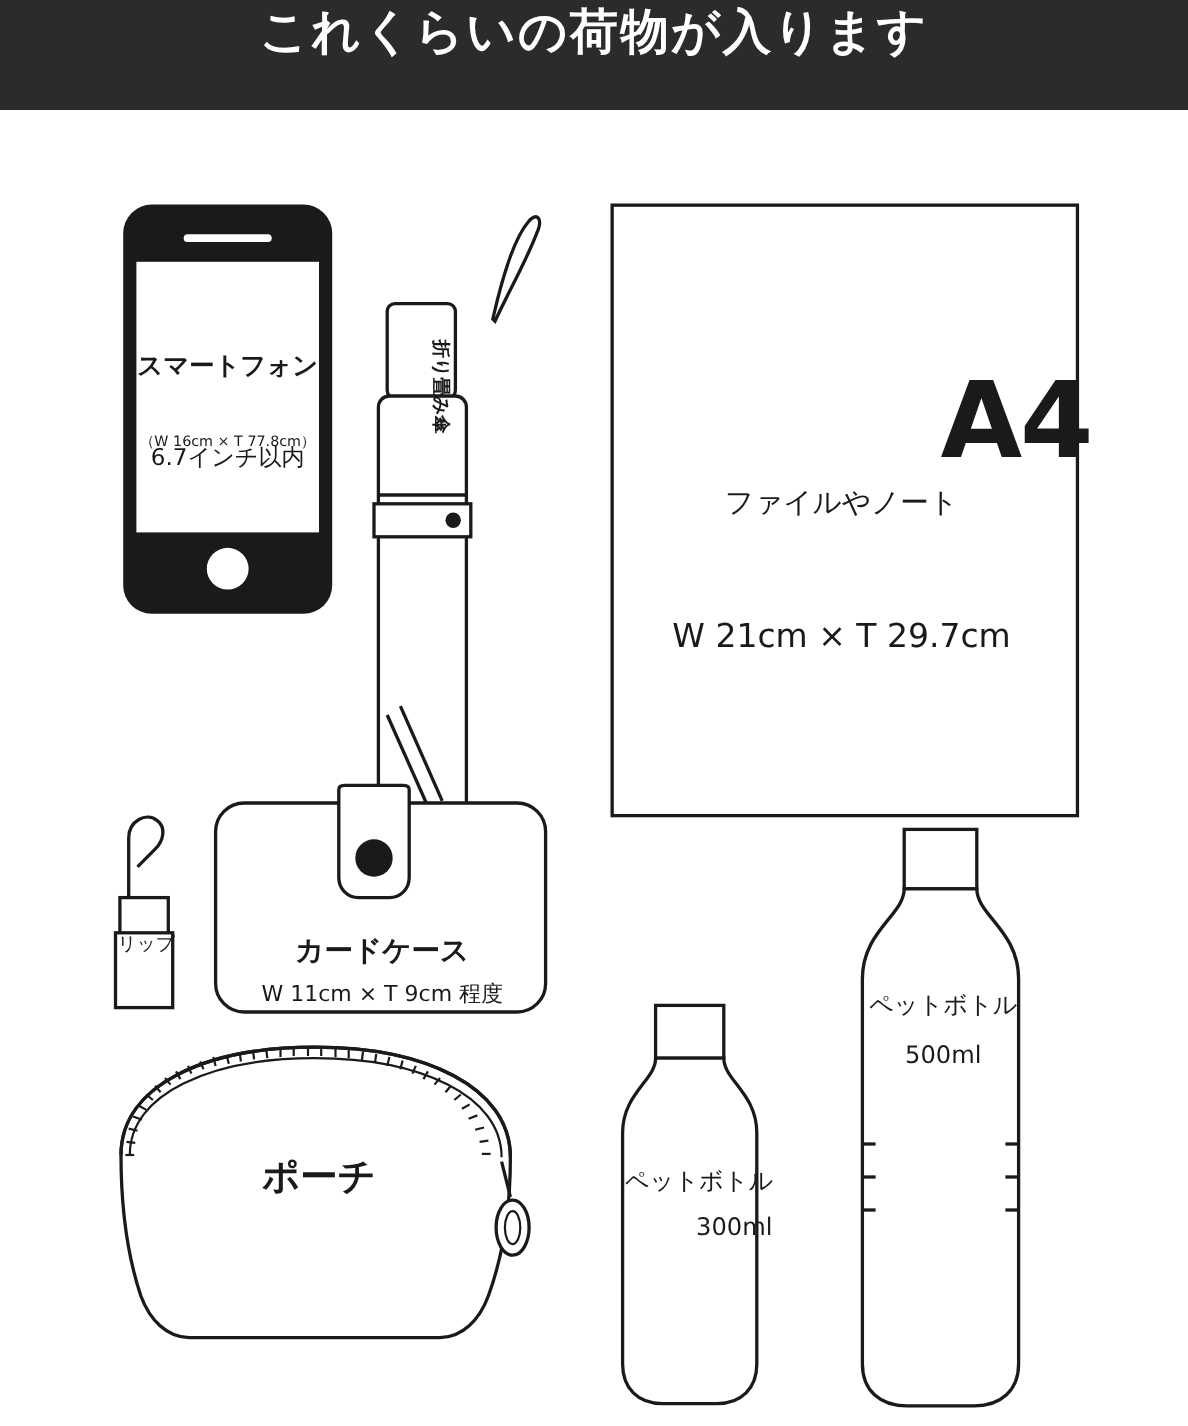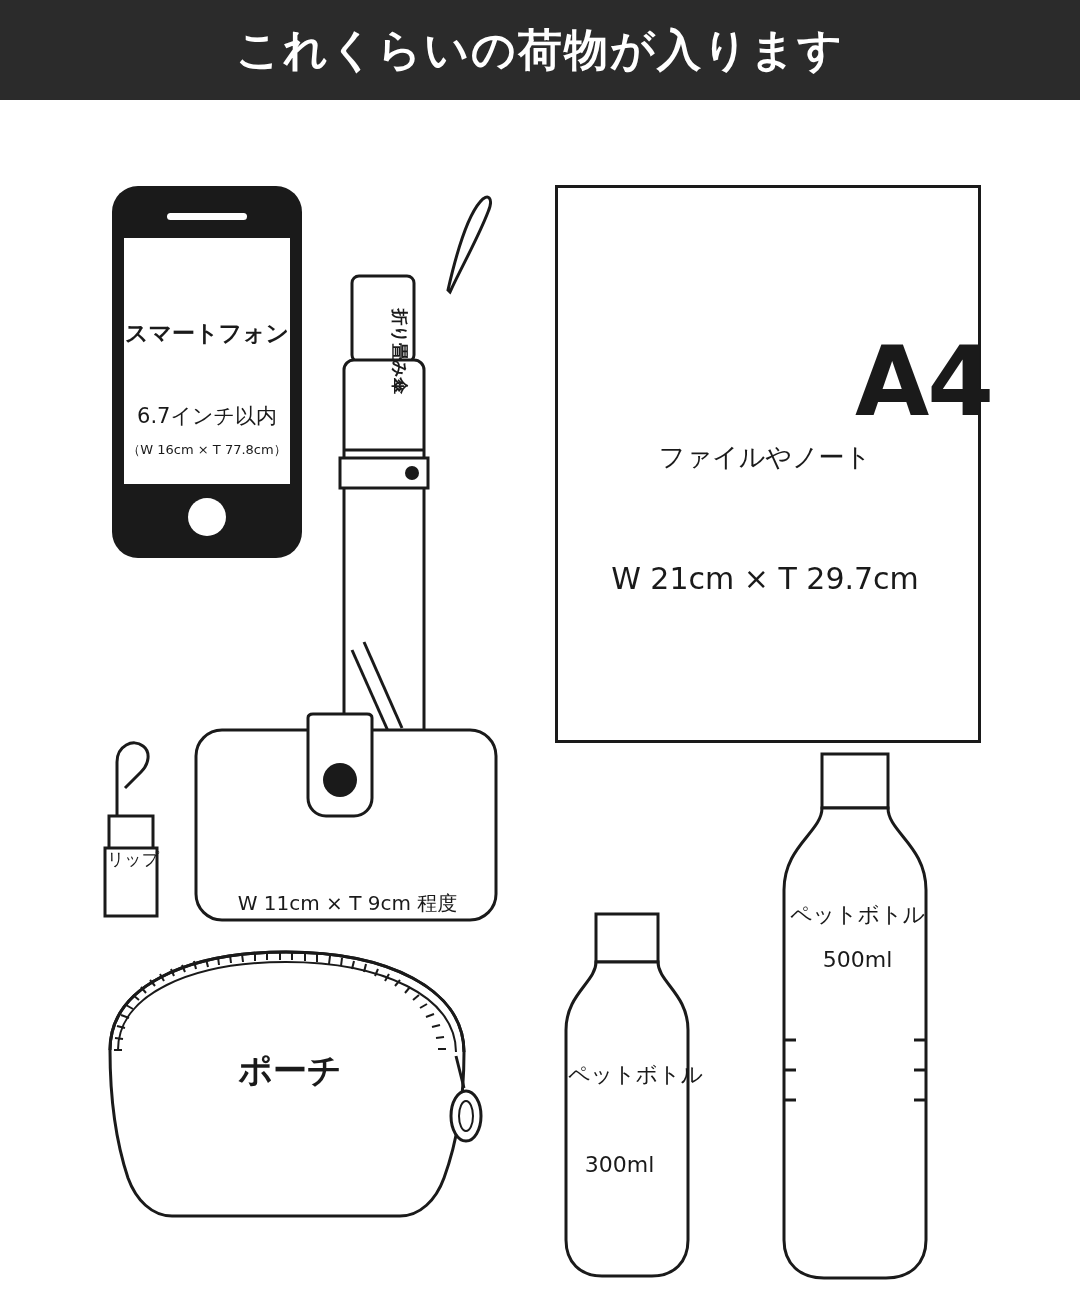--- a/index.html
+++ b/index.html
@@ -17,21 +17,21 @@
   }
 
   
   .header {
     position: absolute;
     left: 0; top: 0;
     width: 1080px;
     height: 100px;
     background: #2b2b2b;
     display: flex;
-    align-items: center;
+    align-items: flex-start;
     justify-content: center;
   }
   .header-title {
     color: #ffffff;
     font-size: 44px;
     font-weight: bold;
     letter-spacing: 2px;
     font-family: "DejaVu Sans", "Liberation Sans", sans-serif;
   }
 
@@ -75,21 +75,21 @@
   }
   .phone-home {
     position: absolute;
     left: 76px; top: 312px;
     width: 38px; height: 38px;
     background: #ffffff;
     border-radius: 50%;
   }
   .phone-l1 { left: 112px; top: 218px; width: 190px; font-size: 23px; }
   .phone-l2 { left: 112px; top: 262px; width: 190px; font-size: 21px; margin-top: 40px; }
-  .phone-l3 { left: 112px; top: 293px; width: 190px; font-size: 13px; margin-top: 48px; }
+  .phone-l3 { left: 112px; top: 293px; width: 190px; font-size: 13px; }
 
   
   .umbrella-lbl {
     left: 330px; top: 240px;
     width: 140px;
     font-size: 17px;
     font-weight: bold;
     transform: rotate(90deg);
     transform-origin: center;
   }
@@ -112,21 +112,21 @@
   .wallet-l1 { left: 195px; top: 712px; width: 305px; font-size: 26px; font-weight: bold; }
   .wallet-l2 { left: 195px; top: 748px; width: 305px; font-size: 26px; font-weight: bold; }
   .wallet-l3 { left: 195px; top: 790px; width: 305px; font-size: 20px; }
 
   
   .pouch-l1 { left: 120px; top: 948px; width: 340px; font-size: 34px; font-weight: bold; }
   .pouch-l2 { left: 120px; top: 1002px; width: 340px; font-size: 20px; }
 
   
   .b300-l1 { left: 548px; top: 960px; width: 175px; font-size: 22px; }
-  .b300-l2 { left: 532px; top: 1002px; width: 175px; font-size: 22px; margin-top: 48px; }
+  .b300-l2 { left: 580px; top: 1002px; width: 175px; font-size: 22px; }
   .b500-l1 { left: 770px; top: 800px; width: 175px; font-size: 22px; }
   .b500-l2 { left: 770px; top: 845px; width: 175px; font-size: 22px; }
 
   svg { display: block; overflow: visible; }
 </style>
 </head>
 <body>
 
 <div class="header">
   <div class="header-title">これくらいの荷物が入ります</div>
@@ -179,20 +179,21 @@
   </div>
   <div class="lbl lip-lbl">リップ</div>
 
   <div class="item" style="left:192px; top:612px;">
     <svg width="312" height="212" viewBox="0 0 312 212" fill="none" stroke="#1a1a1a" stroke-width="3">
       <rect x="4" y="18" width="300" height="190" rx="26" fill="#fff"></rect>
       <path d="M116 18 L116 6 C116 3, 118 2, 121 2 L175 2 C178 2, 180 3, 180 6 L180 86 C180 96, 172 104, 162 104 L134 104 C124 104, 116 96, 116 86 Z" fill="#fff"></path>
       <circle cx="148" cy="68" r="17" fill="#1a1a1a" stroke="none"></circle>
     </svg>
   </div>
+  <div class="lbl wallet-l2">カードケース</div>
   <div class="lbl wallet-l3">W 11cm × T 9cm 程度</div>
 
   <div class="item" style="left:92px; top:838px;">
     <svg width="420" height="320" viewBox="0 0 420 320" fill="none" stroke="#1a1a1a" stroke-width="3">
 
       <path d="M18 112 C18 48, 96 14, 194 14 C294 14, 372 50, 372 114 C372 150, 368 196, 352 240 C344 262, 328 278, 308 278 L80 278 C60 278, 44 262, 36 240 C22 198, 18 150, 18 112 Z" fill="#fff"></path>
 
       <path d="M18 112 C18 48, 96 14, 194 14 C294 14, 372 50, 372 114" fill="none" stroke="#1a1a1a" stroke-width="3"></path>
       <path d="M26 112 C26 56, 100 24, 194 24 C290 24, 364 58, 364 114" fill="none" stroke="#1a1a1a" stroke-width="2"></path>
 

